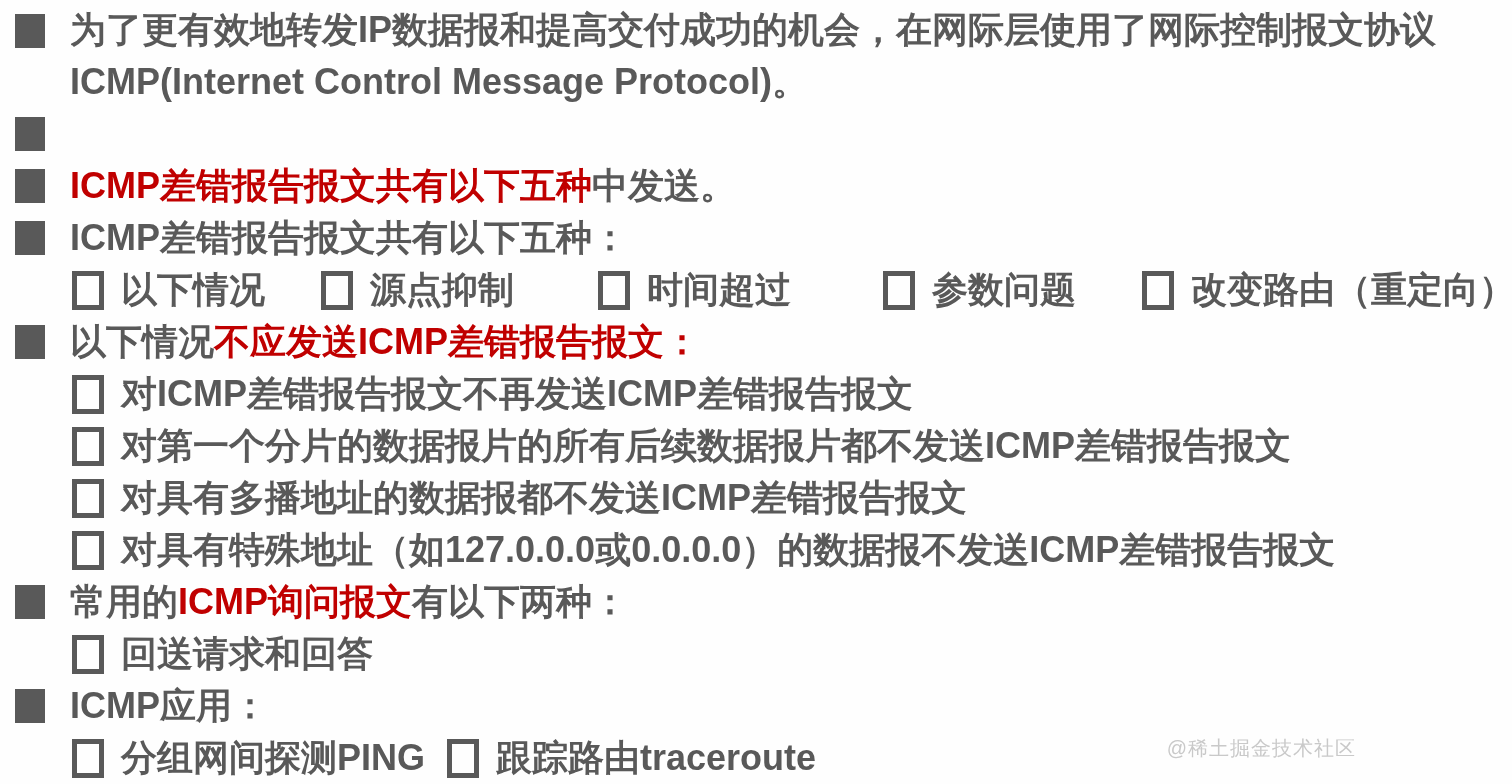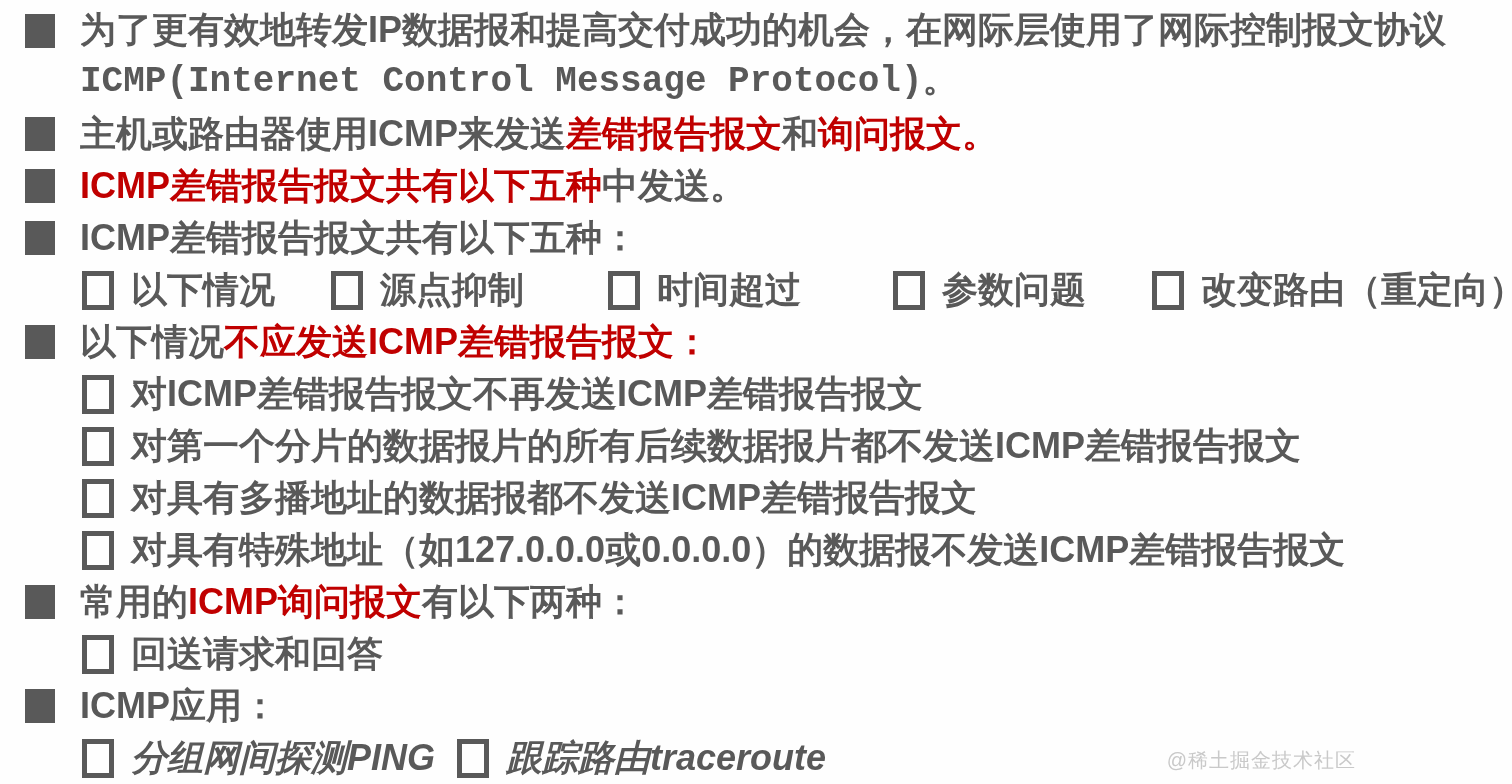--- a/index.html
+++ b/index.html
@@ -1,62 +1,59 @@
 <!DOCTYPE html>
 <html><head>
 <meta charset="utf-8">
 <style>
   html,body{margin:0;padding:0;}
   body{
     width:1512px;height:784px;overflow:hidden;background:#fefefe;
     font-family:"Liberation Sans","DejaVu Sans",sans-serif;
     font-weight:bold;color:#595959;
   }
-  .slide{position:relative;width:1368px;height:784px;box-sizing:border-box;padding:4px 20px 0 25px;border-radius:10px;}
+  .slide{position:relative;width:1368px;height:784px;box-sizing:border-box;padding:4px 20px 0 15px;border-radius:10px;}
   .row{display:flex;align-items:center;height:52px;font-size:36px;white-space:nowrap;}
   .row.tall{height:104px;align-items:flex-start;}
   .sq{flex:none;width:30px;height:34px;background:#595959;margin-right:25px;}
   .row.tall .sq{margin-top:10px;}
   .txt{line-height:52px;}
-  .blk{display:block;font-family:Liberation Mono, monospace;}
+  .blk{display:block;}
   .red{color:#c00000;}
   .chkrow{padding-left:57px;}
   .chk{display:flex;align-items:center;}
   .box{flex:none;width:22px;height:29px;border:5px solid #595959;margin-right:17px;}
   .row-five .chk{margin-right:56px;}
   .row-five .chk:nth-child(2){margin-right:84px;}
   .row-five .chk:nth-child(4){margin-right:66px;margin-left:36px;}
   .row-five .chk:last-child{margin-right:0;}
   .row-two .chk{margin-right:62px;align-items:center;}
   .row-two .chk:last-child{margin-right:0;}
-  .row-apps .chk{margin-right:22px;font-style:italic;}
+  .row-apps .chk{margin-right:22px;}
   .row-apps .chk:last-child{margin-right:4px;}
   .watermark{
-    position:absolute;right:12px;bottom:10px;
+    position:absolute;right:12px;bottom:22px;
     font-size:20px;font-weight:normal;color:#c9c9c9;letter-spacing:1px;
   }
 </style>
 </head>
 <body>
 
 <div class="slide">
 
   <div class="row tall">
     <span class="sq"></span>
     <div class="txt">
       <span>为了更有效地转发IP数据报和提高交付成功的机会，在网际层使用了网际控制报文协议</span>
       <span class="blk">ICMP(Internet Control Message Protocol)。</span>
     </div>
   </div>
 
   <div class="row">
     <span class="sq"></span>
-    <div class="txt">
-      <span>主机或路由器使用ICMP来发送</span><span class="red">差错报告报文</span><span>和</span><span class="red">询问报文。</span>
-    </div>
   </div>
 
   <div class="row">
     <span class="sq"></span>
     <div class="txt">
       <span class="red">ICMP差错报告报文共有以下五种</span><span>中发送。</span>
     </div>
   </div>
 
   <div class="row">

